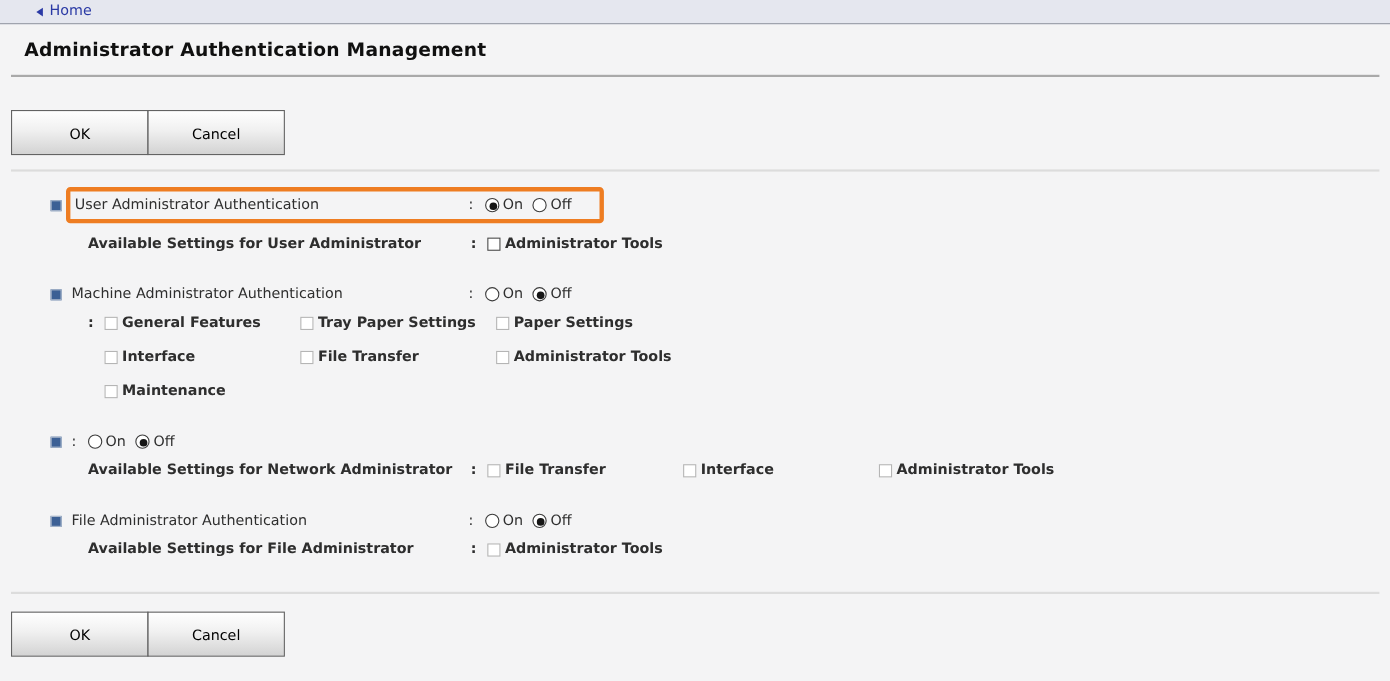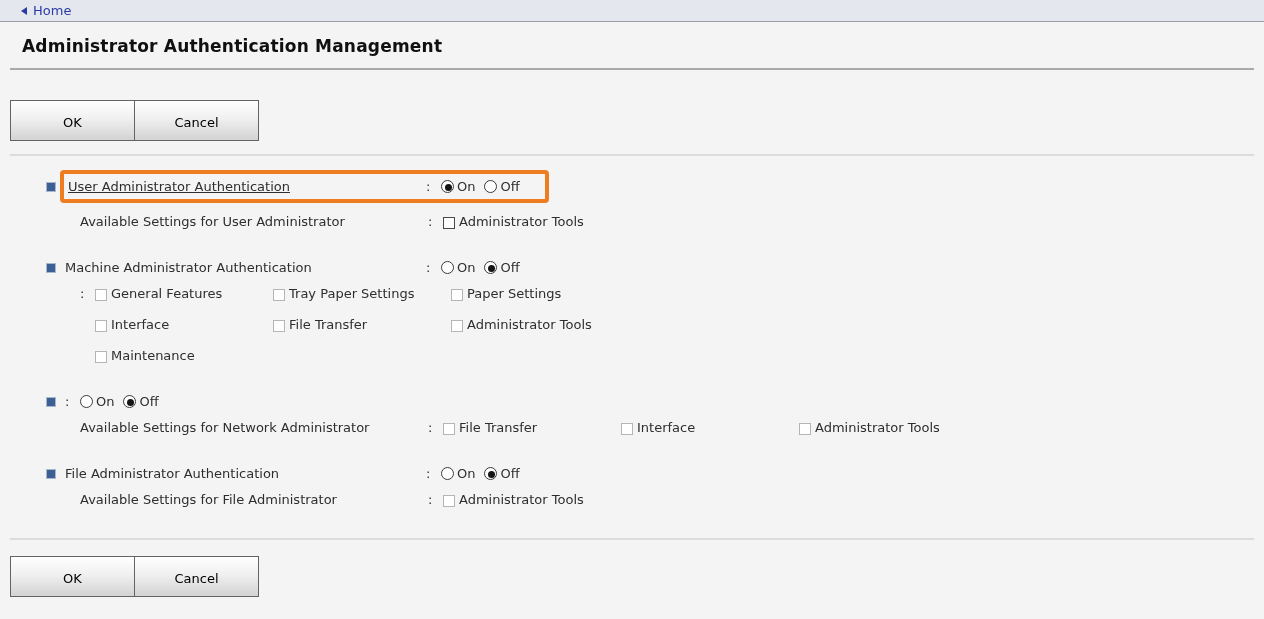--- a/index.html
+++ b/index.html
@@ -15,21 +15,21 @@
   body{
     width:1264px;height:619px;overflow:hidden;
     background:var(--page-bg);
     font-family:"DejaVu Sans","Liberation Sans",sans-serif;
     font-size:13px;color:var(--text);
   }
   
   .topbar{
     height:22px;background:var(--topbar-bg);
     border-bottom:1px solid #989da7;
-    display:flex;align-items:center;padding-left:21px;
+    display:flex;align-items:center;padding-left:33px;
   }
   .home-link{display:flex;align-items:center;gap:6px;color:var(--link-blue);cursor:pointer;text-decoration:none;font-size:13px;}
   .tri{width:0;height:0;border-top:4px solid transparent;border-bottom:4px solid transparent;border-right:6px solid var(--link-blue);}
   
   h1{font-size:17px;font-weight:bold;color:#101010;margin:14px 0 12px 22px;letter-spacing:0.2px;}
   .hr{border:none;border-top:2px solid #a9a9a9;margin:0 10px;height:0;}
   .hr.light{border-top-color:#dcdcdc;}
   .hr.after-buttons{margin-top:13px;}
   .hr.before-bottom{margin-top:12px;}
   
@@ -51,30 +51,30 @@
   .bullet{width:10px;height:10px;background:var(--bullet-blue);border:1px solid #a9b7cb;margin-right:9px;flex:none;}
   .auth-content{display:flex;align-items:center;}
   .auth-content.highlighted{
     border:4px solid var(--accent-orange);
     border-radius:4px;
     margin-left:-5px;
     padding:5px 16px 5px 4px;
   }
   .label{white-space:nowrap;}
   .main-label{width:361px;flex:none;}
-  .highlighted .main-label{width:358px;text-decoration:underline;}
+  .highlighted .main-label{width:358px;}
   .colon{width:15px;flex:none;}
   .radios{display:flex;align-items:center;}
   .radio-opt{display:flex;align-items:center;margin-right:9px;cursor:pointer;}
   .radio{width:13px;height:13px;border-radius:50%;border:1px solid #3b3b3b;background:#fff;margin-right:3px;position:relative;flex:none;}
   .radio.checked::after{content:"";position:absolute;left:3px;top:3px;width:7px;height:7px;border-radius:50%;background:#151515;}
-  .sub-row{padding-left:80px;margin-top:11px;align-items:flex-start;}
+  .sub-row{padding-left:80px;margin-top:11px;align-items:flex-start;font-weight:bold;}
   .sub-label{width:348px;flex:none;}
   .opts{display:flex;flex-wrap:wrap;width:560px;row-gap:16px;}
-  .opt{width:178px;display:flex;align-items:flex-end;cursor:pointer;}
+  .opt{width:178px;display:flex;align-items:center;cursor:pointer;}
   .cb{width:12px;height:12px;border:1px solid #4a4a4a;background:#fff;margin-right:4px;flex:none;}
   .cb.dim{border-color:#b5b5b5;}
 </style>
 </head>
 <body>
 
 <div class="topbar">
   <a class="home-link">
     <span class="tri"></span>
     <span>Home</span>

